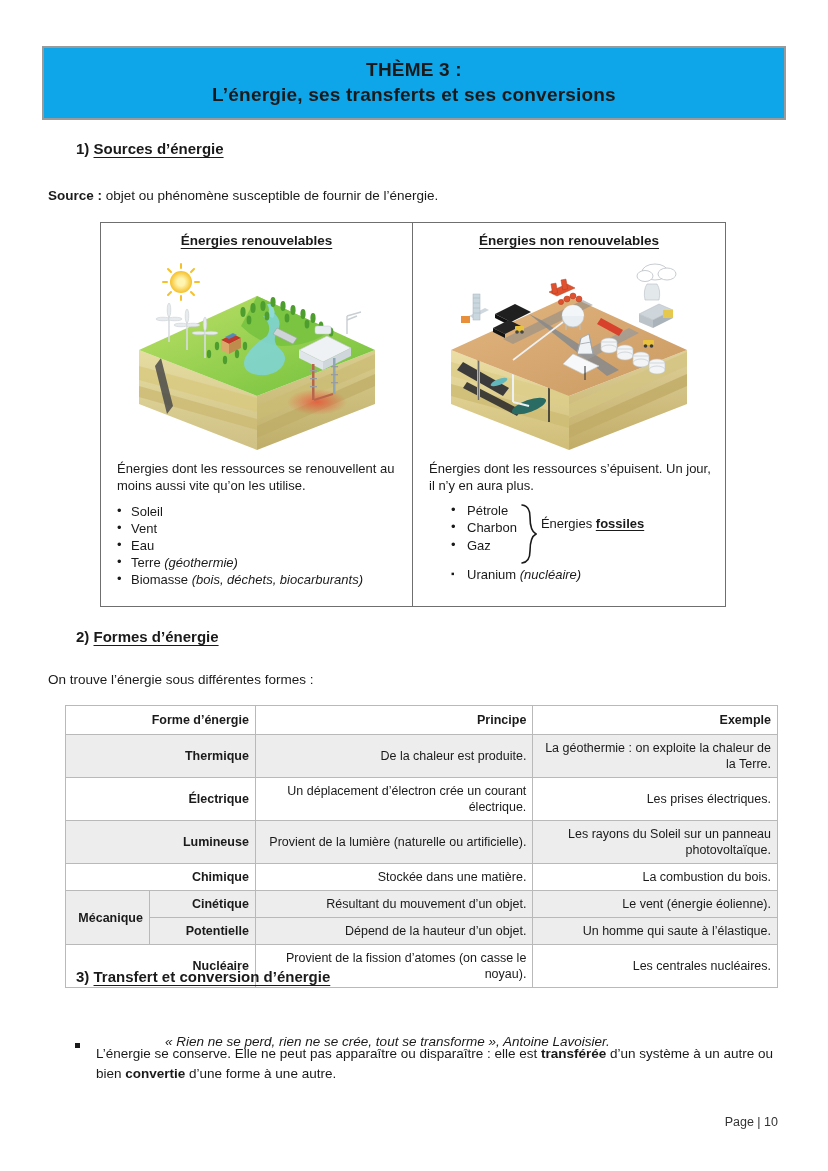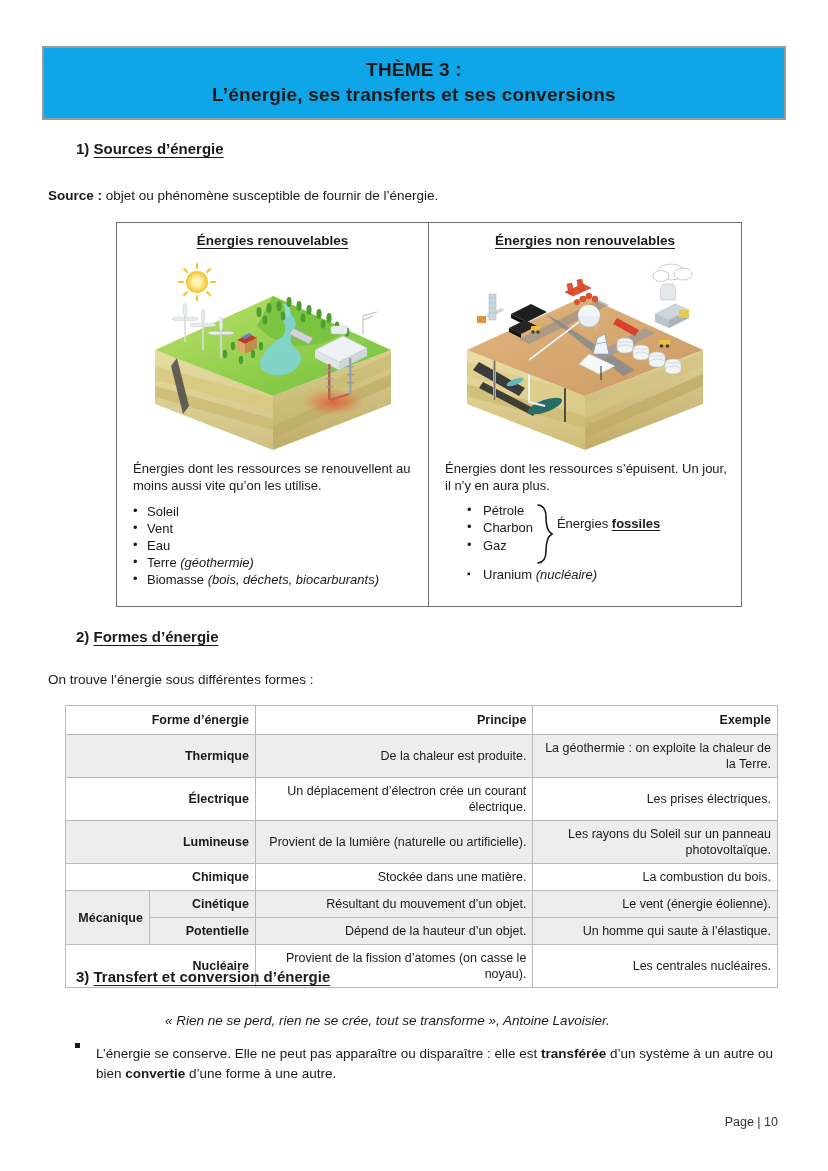--- a/index.html
+++ b/index.html
@@ -44,21 +44,20 @@
   .body-text { position: absolute; font-size: 13.5px; line-height: 1.45; }
   .body-text b { font-weight: bold; }
 
   
   .cmp-box {
     position: absolute;
     left: 100px; top: 222px; width: 626px; height: 385px;
     border: 1px solid #6f6f6f;
     display: flex;
     background: #fff;
-    margin-left: 16px;
   }
   .cmp-col {
     flex: 1 1 50%;
     position: relative;
     padding: 10px 8px 6px 8px;
     display: flex; flex-direction: column;
   }
   .cmp-col.left { border-right: 1px solid #6f6f6f; }
   .cmp-head {
     text-align: center; font-size: 13.5px; font-weight: bold;
@@ -528,20 +527,20 @@
         <td>Les centrales nucléaires.</td>
       </tr>
     </tbody>
   </table>
 
   <div class="h-section" style="left:76px; top:968px;">
     <span class="num">3)</span>
     <span class="u">Transfert et conversion d’énergie</span>
   </div>
 
-  <div class="quote" style="left:165px; top:1013px;font-style:italic;">« Rien ne se perd, rien ne se crée, tout se transforme », Antoine Lavoisier.</div>
+  <div class="quote" style="left:165px; top:1034px;font-style:italic;">« Rien ne se perd, rien ne se crée, tout se transforme », Antoine Lavoisier.</div>
 
   <div class="sq-bullet" style="left:75px; top:1043px;"></div>
   <div class="body-text" style="left:96px; top:1044px; width:690px;"><span>L’énergie se conserve. Elle ne peut pas apparaître ou disparaître : elle est </span><b>transférée</b><span> d’un système à un autre ou bien </span><b>convertie</b><span> d’une forme à une autre.</span></div>
 
   <div class="page-num">Page | 10</div>
 
 </div>
 
 </body></html>

